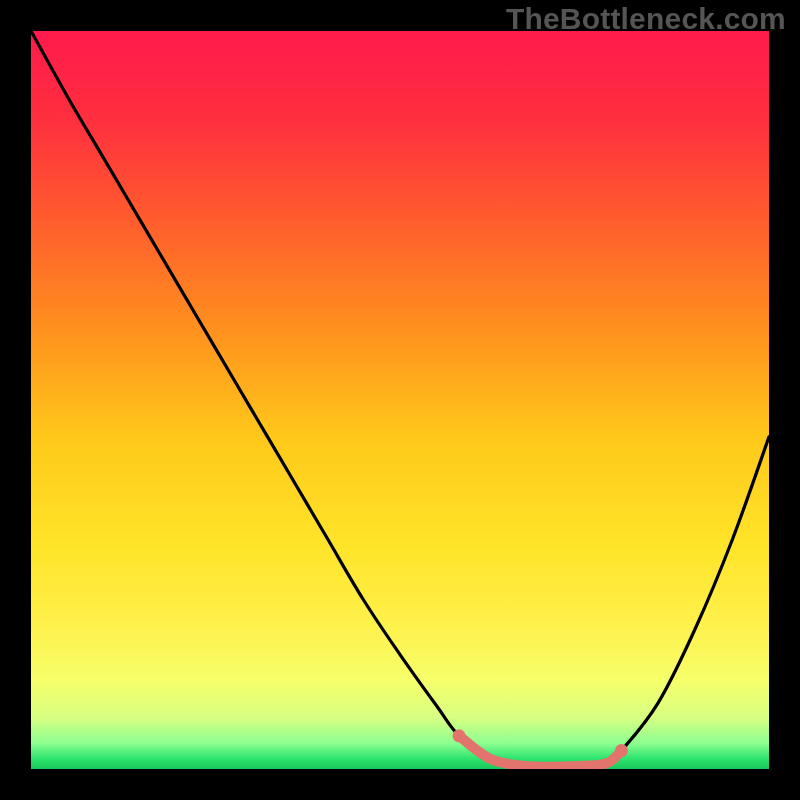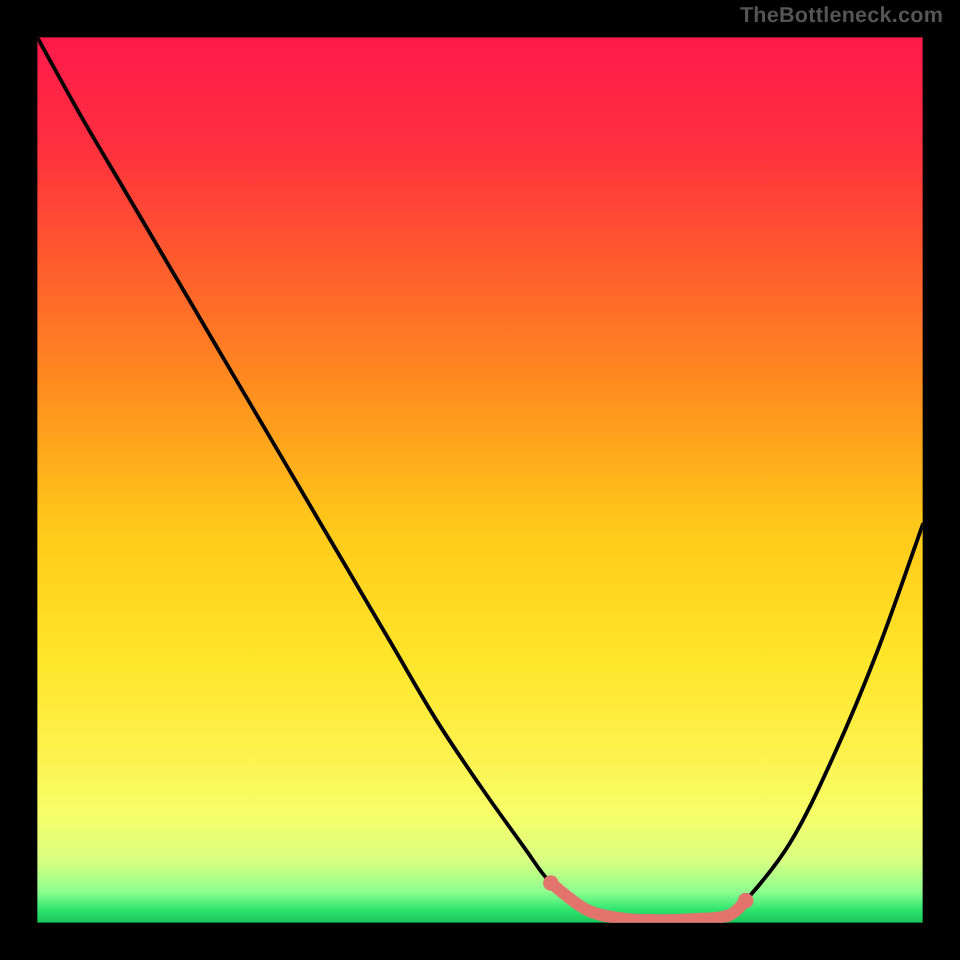--- a/index.html
+++ b/index.html
@@ -14,21 +14,21 @@
   .frame {
     position: relative;
     width: 800px;
     height: 800px;
     background: #000000;
   }
   .watermark {
     position: absolute;
     top: 2px;
     right: 14px;
-    font-size: 18px;
+    font-size: 30px;
     font-weight: 600;
     color: #555555;
     letter-spacing: 0.2px;
     user-select: none;
     margin-left: 15px;
   }
   .plot-area {
     position: absolute;
     left: 31px;
     top: 31px;

